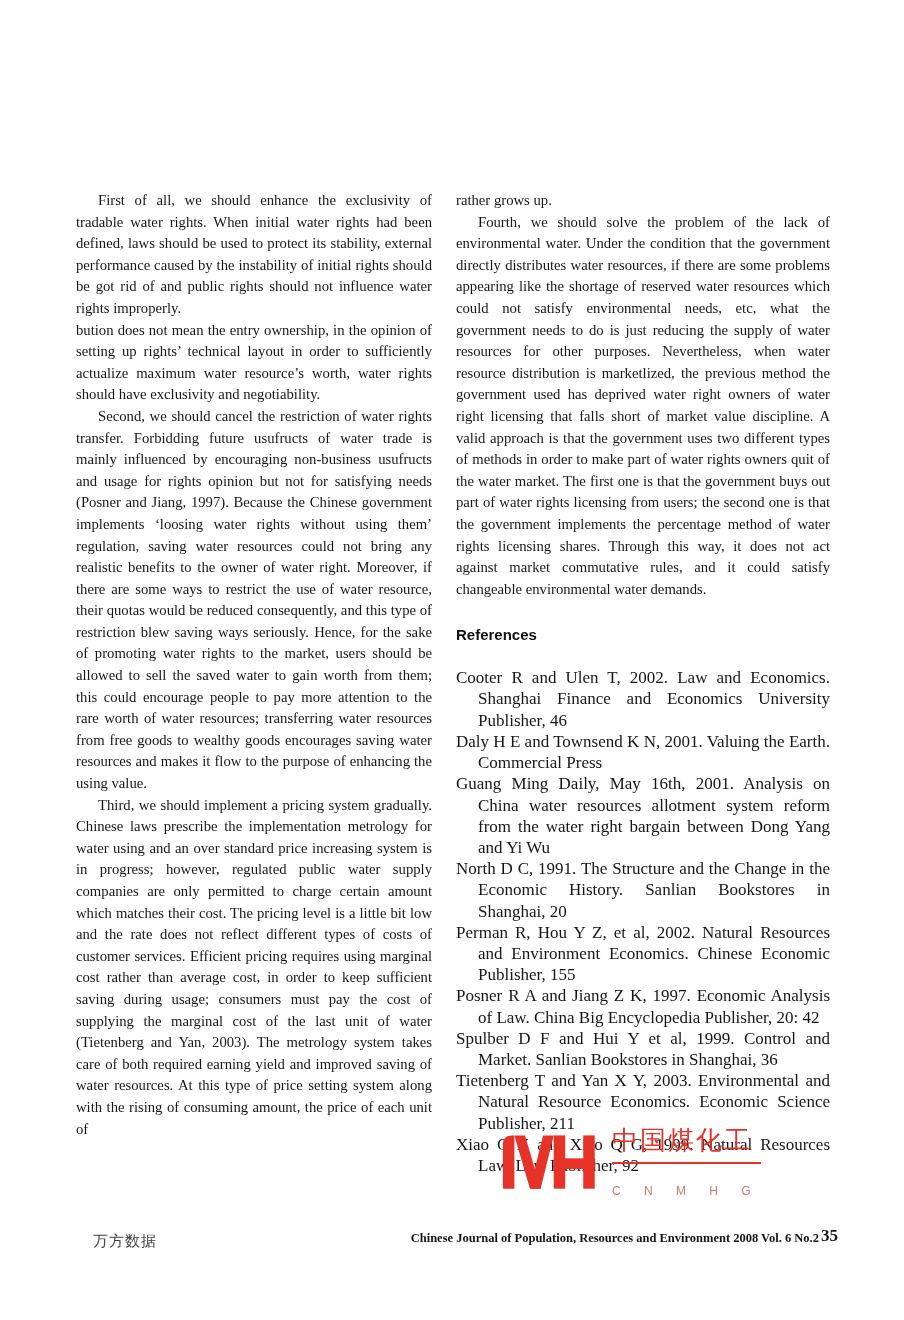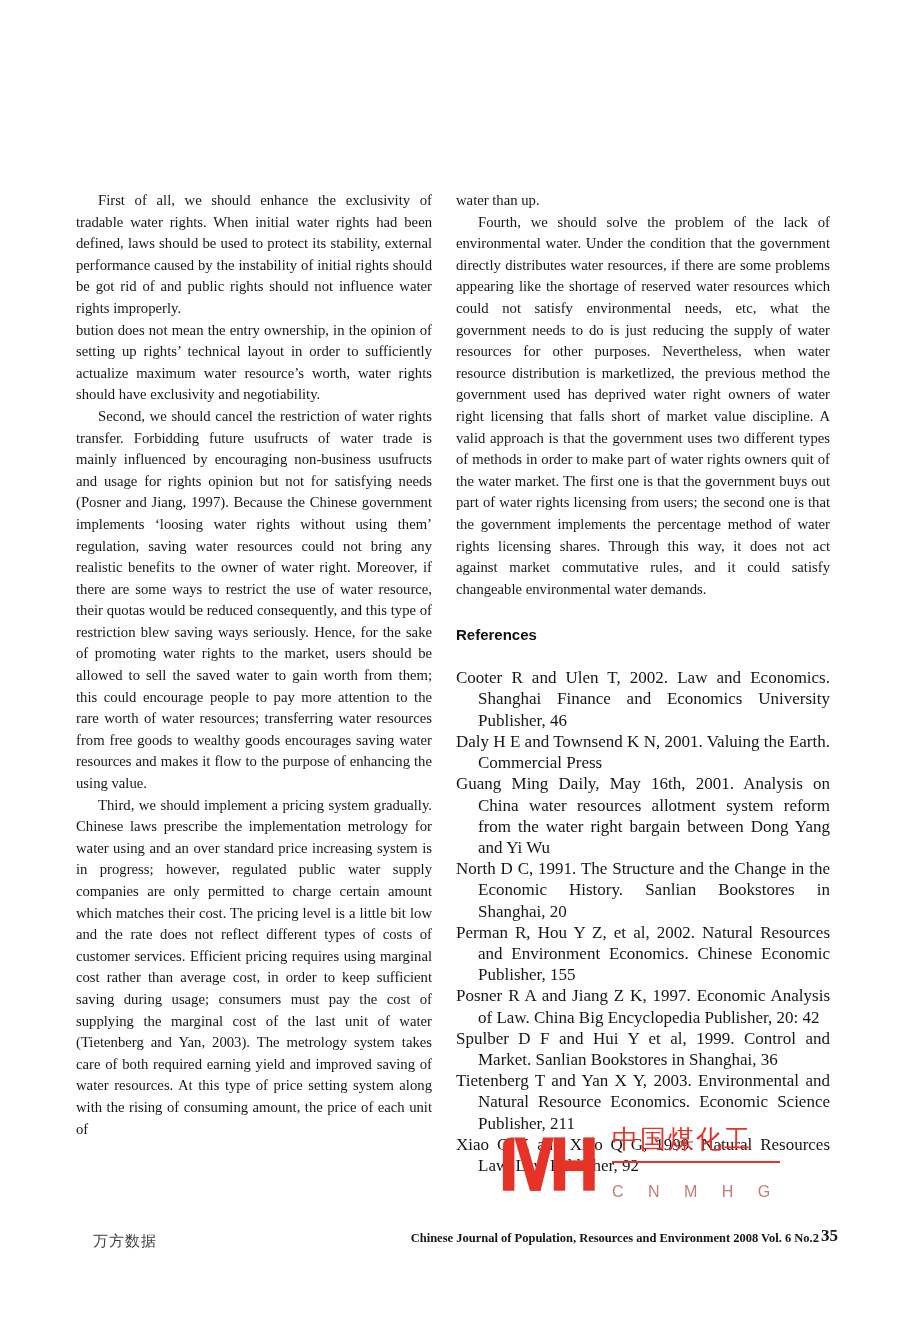--- a/index.html
+++ b/index.html
@@ -49,21 +49,21 @@
     font-family:"Liberation Sans", sans-serif;
     font-size:26px;
     color:#e63227;
     letter-spacing:2px;
     padding-bottom:4px;
     border-bottom:2px solid #e63227;
     white-space:nowrap;
   }
   .logo-latin {
     font-family:"Liberation Sans", sans-serif;
-    font-size:16px;
+    font-size:12px;
     color:#c47d76;
     letter-spacing:10px;
     margin-top:20px;
     white-space:nowrap;
   }
   .footer {
     position:absolute;
     top:1226px; right:66px;
     display:flex; align-items:flex-end;
     white-space:nowrap;
@@ -95,21 +95,21 @@
 
   <div class="col col-left">
       <p class="para indent">First of all, we should enhance the exclusivity of tradable water rights. When initial water rights had been defined, laws should be used to protect its stability, external performance caused by the instability of initial rights should be got rid of and public rights should not influence water rights improperly.</p>
       <p class="para">bution does not mean the entry ownership, in the opinion of setting up rights’ technical layout in order to sufficiently actualize maximum water resource’s worth, water rights should have exclusivity and negotiability.</p>
       <p class="para indent">Second, we should cancel the restriction of water rights transfer. Forbidding future usufructs of water trade is mainly influenced by encouraging non-business usufructs and usage for rights opinion but not for satisfying needs (Posner and Jiang, 1997). Because the Chinese government implements ‘loosing water rights without using them’ regulation, saving water resources could not bring any realistic benefits to the owner of water right. Moreover, if there are some ways to restrict the use of water resource, their quotas would be reduced consequently, and this type of restriction blew saving ways seriously. Hence, for the sake of promoting water rights to the market, users should be allowed to sell the saved water to gain worth from them; this could encourage people to pay more attention to the rare worth of water resources; transferring water resources from free goods to wealthy goods encourages saving water resources and makes it flow to the purpose of enhancing the using value.</p>
       <p class="para indent">Third, we should implement a pricing system gradually. Chinese laws prescribe the implementation metrology for water using and an over standard price increasing system is in progress; however, regulated public water supply companies are only permitted to charge certain amount which matches their cost. The pricing level is a little bit low and the rate does not reflect different types of costs of customer services. Efficient pricing requires using marginal cost rather than average cost, in order to keep sufficient saving during usage; consumers must pay the cost of supplying the marginal cost of the last unit of water (Tietenberg and Yan, 2003). The metrology system takes care of both required earning yield and improved saving of water resources. At this type of price setting system along with the rising of consuming amount, the price of each unit of</p>
     </div>
 
   <div class="col col-right">
     <div>
-        <p class="para">water than up.</p>
+        <p class="para">rather grows up.</p>
         <p class="para indent">Fourth, we should solve the problem of the lack of environmental water. Under the condition that the government directly distributes water resources, if there are some problems appearing like the shortage of reserved water resources which could not satisfy environmental needs, etc, what the government needs to do is just reducing the supply of water resources for other purposes. Nevertheless, when water resource distribution is marketlized, the previous method the government used has deprived water right owners of water right licensing that falls short of market value discipline. A valid approach is that the government uses two different types of methods in order to make part of water rights owners quit of the water market. The first one is that the government buys out part of water rights licensing from users; the second one is that the government implements the percentage method of water rights licensing shares. Through this way, it does not act against market commutative rules, and it could satisfy changeable environmental water demands.</p>
       </div>
     <h3 class="refs-heading">References</h3>
     <div>
         <p class="ref">Cooter R and Ulen T, 2002. Law and Economics. Shanghai Finance and Economics University Publisher, 46</p>
         <p class="ref">Daly H E and Townsend K N, 2001. Valuing the Earth. Commercial Press</p>
         <p class="ref">Guang Ming Daily, May 16th, 2001. Analysis on China water resources allotment system reform from the water right bargain between Dong Yang and Yi Wu</p>
         <p class="ref">North D C, 1991. The Structure and the Change in the Economic History. Sanlian Bookstores in Shanghai, 20</p>
         <p class="ref">Perman R, Hou Y Z, et al, 2002. Natural Resources and Environment Economics. Chinese Economic Publisher, 155</p>
         <p class="ref">Posner R A and Jiang Z K, 1997. Economic Analysis of Law. China Big Encyclopedia Publisher, 20: 42</p>

